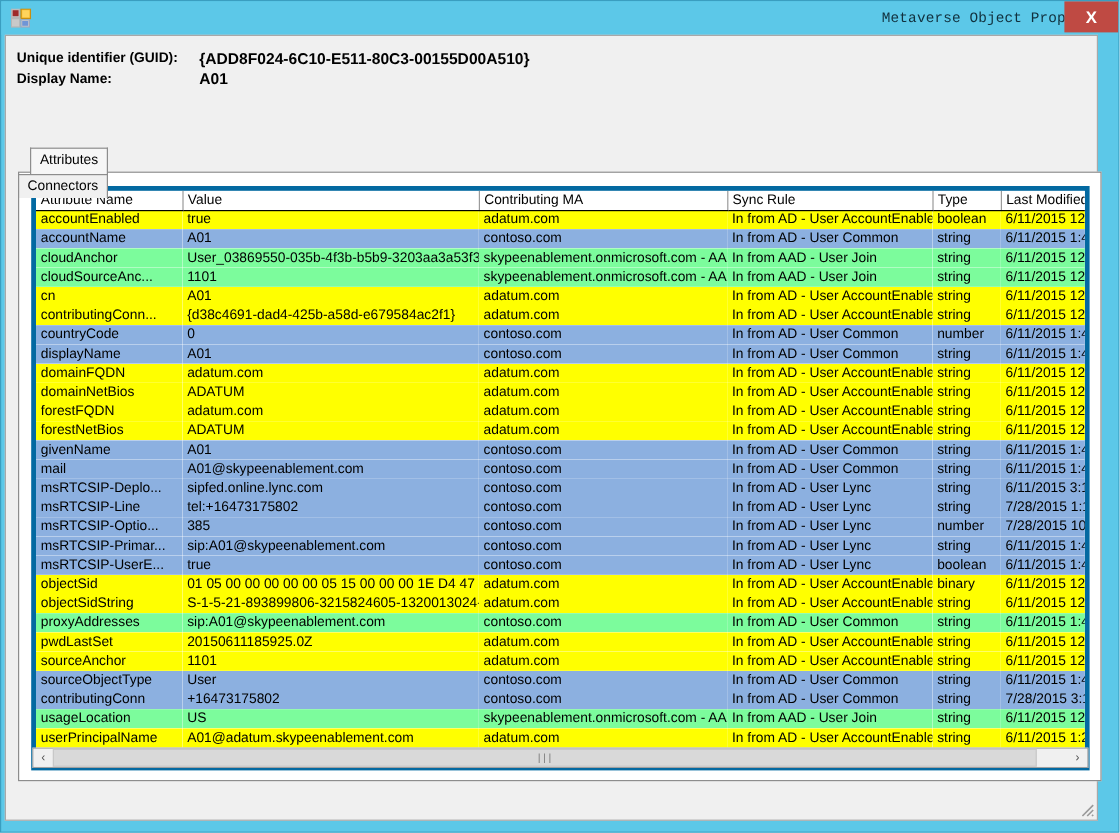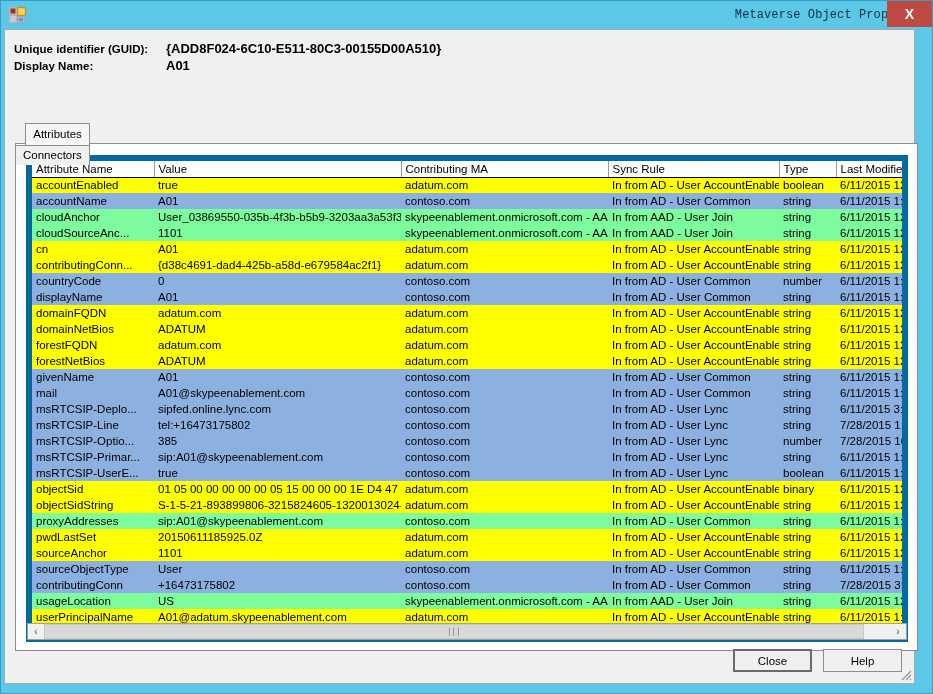--- a/index.html
+++ b/index.html
@@ -136,21 +136,21 @@
     background: #ffffff;
     box-sizing: border-box;
   }
   
   #grid-wrap {
     position: absolute;
     left: 10px;
     top: 11px;
     width: 882px;
     height: 487px;
-    border: 6px solid #0369a1;
+    border: 4px solid #0369a1;
     background: #ffffff;
     box-sizing: border-box;
     overflow: hidden;
   }
   table.grid {
     border-collapse: collapse;
     table-layout: fixed;
     width: 880px;
     font-size: 11.5px;
   }
@@ -571,24 +571,20 @@
         <div class="sb-track">
           <div class="sb-thumb">
             <span class="sb-grip">∣∣∣</span>
           </div>
         </div>
         <div class="sb-arrow">›</div>
       </div>
 
     </div>
 
-    <div id="footer">
-      <button class="dlg-button default">Close</button>
-      <button class="dlg-button">Help</button>
-    </div>
 
     <span id="resize-grip">
       <svg width="14" height="14" viewBox="0 0 14 14" xmlns="http://www.w3.org/2000/svg">
         <path d="M13 4 L4 13 M13 8 L8 13 M13 12 L12 13" stroke="#9a9a9a" stroke-width="1.4" fill="none"></path>
       </svg>
     </span>
 
   </div>
 </div>
 

